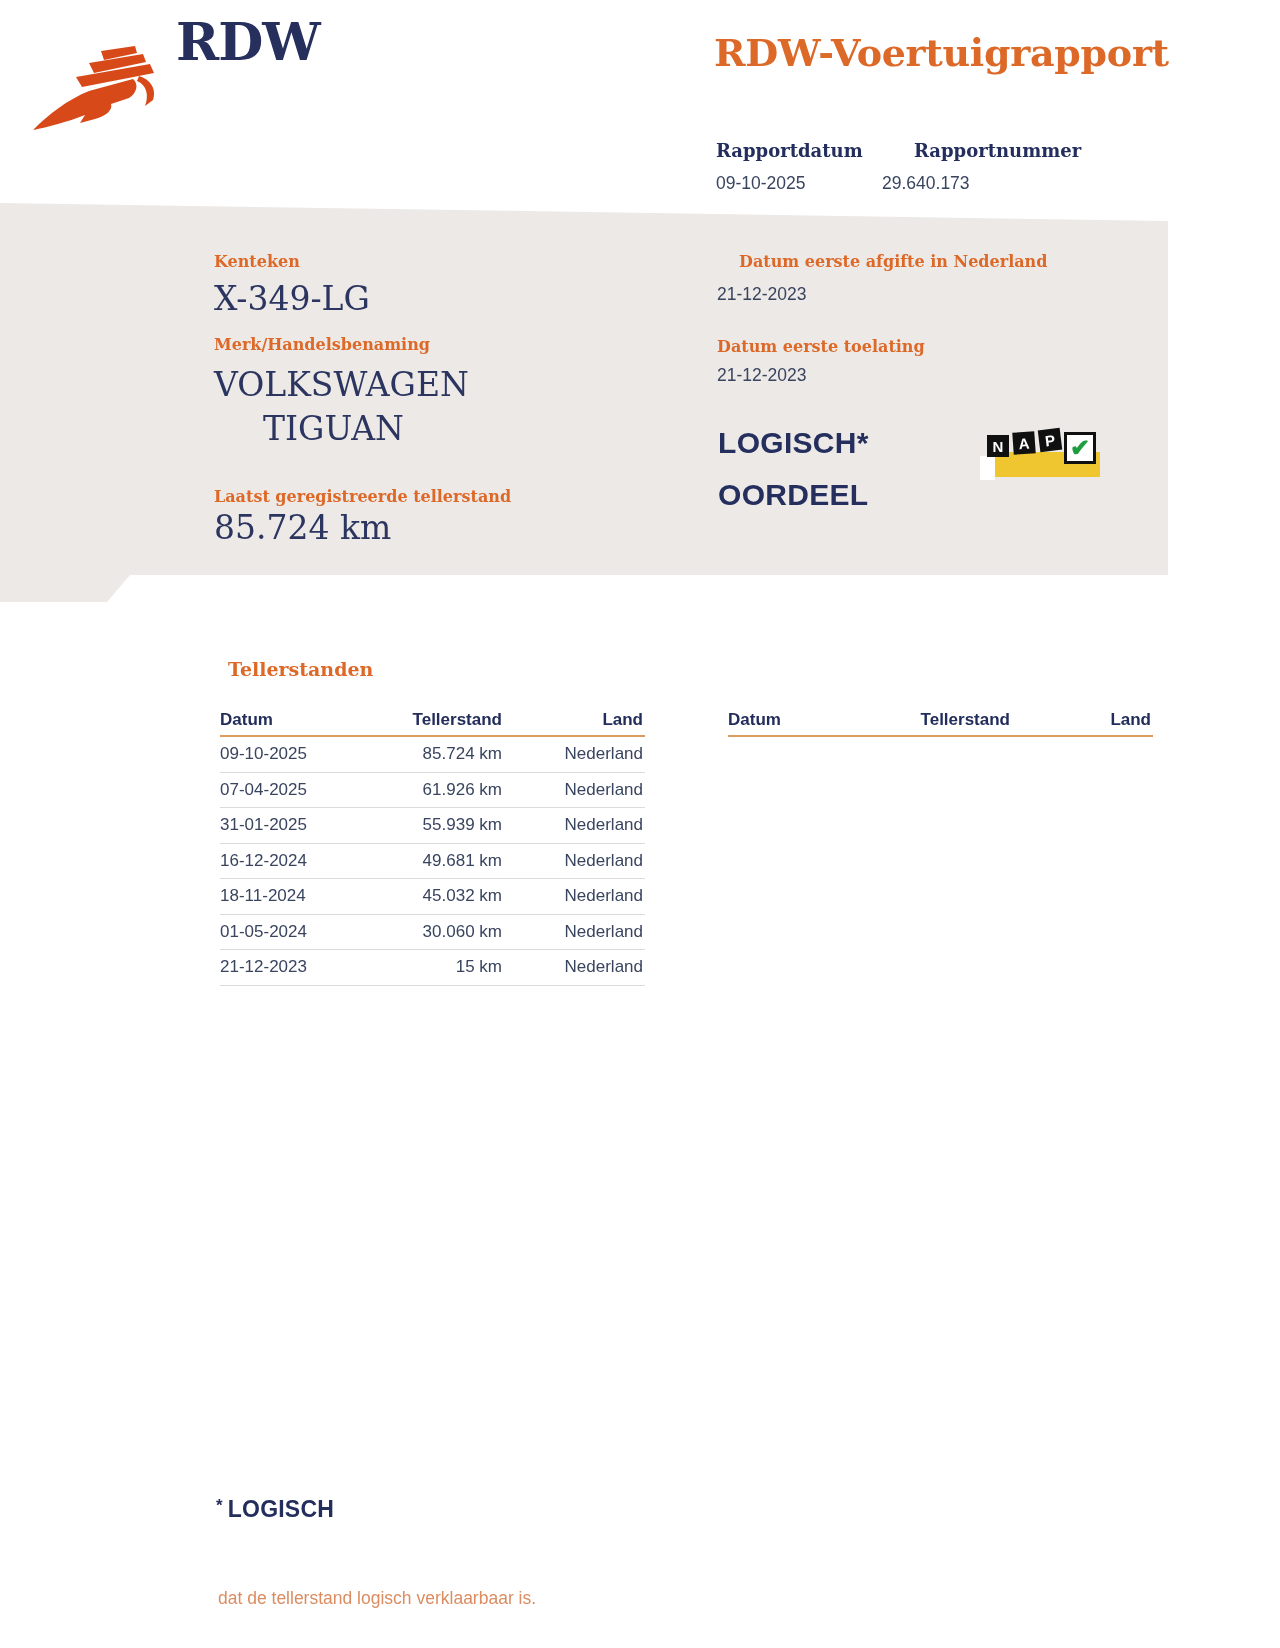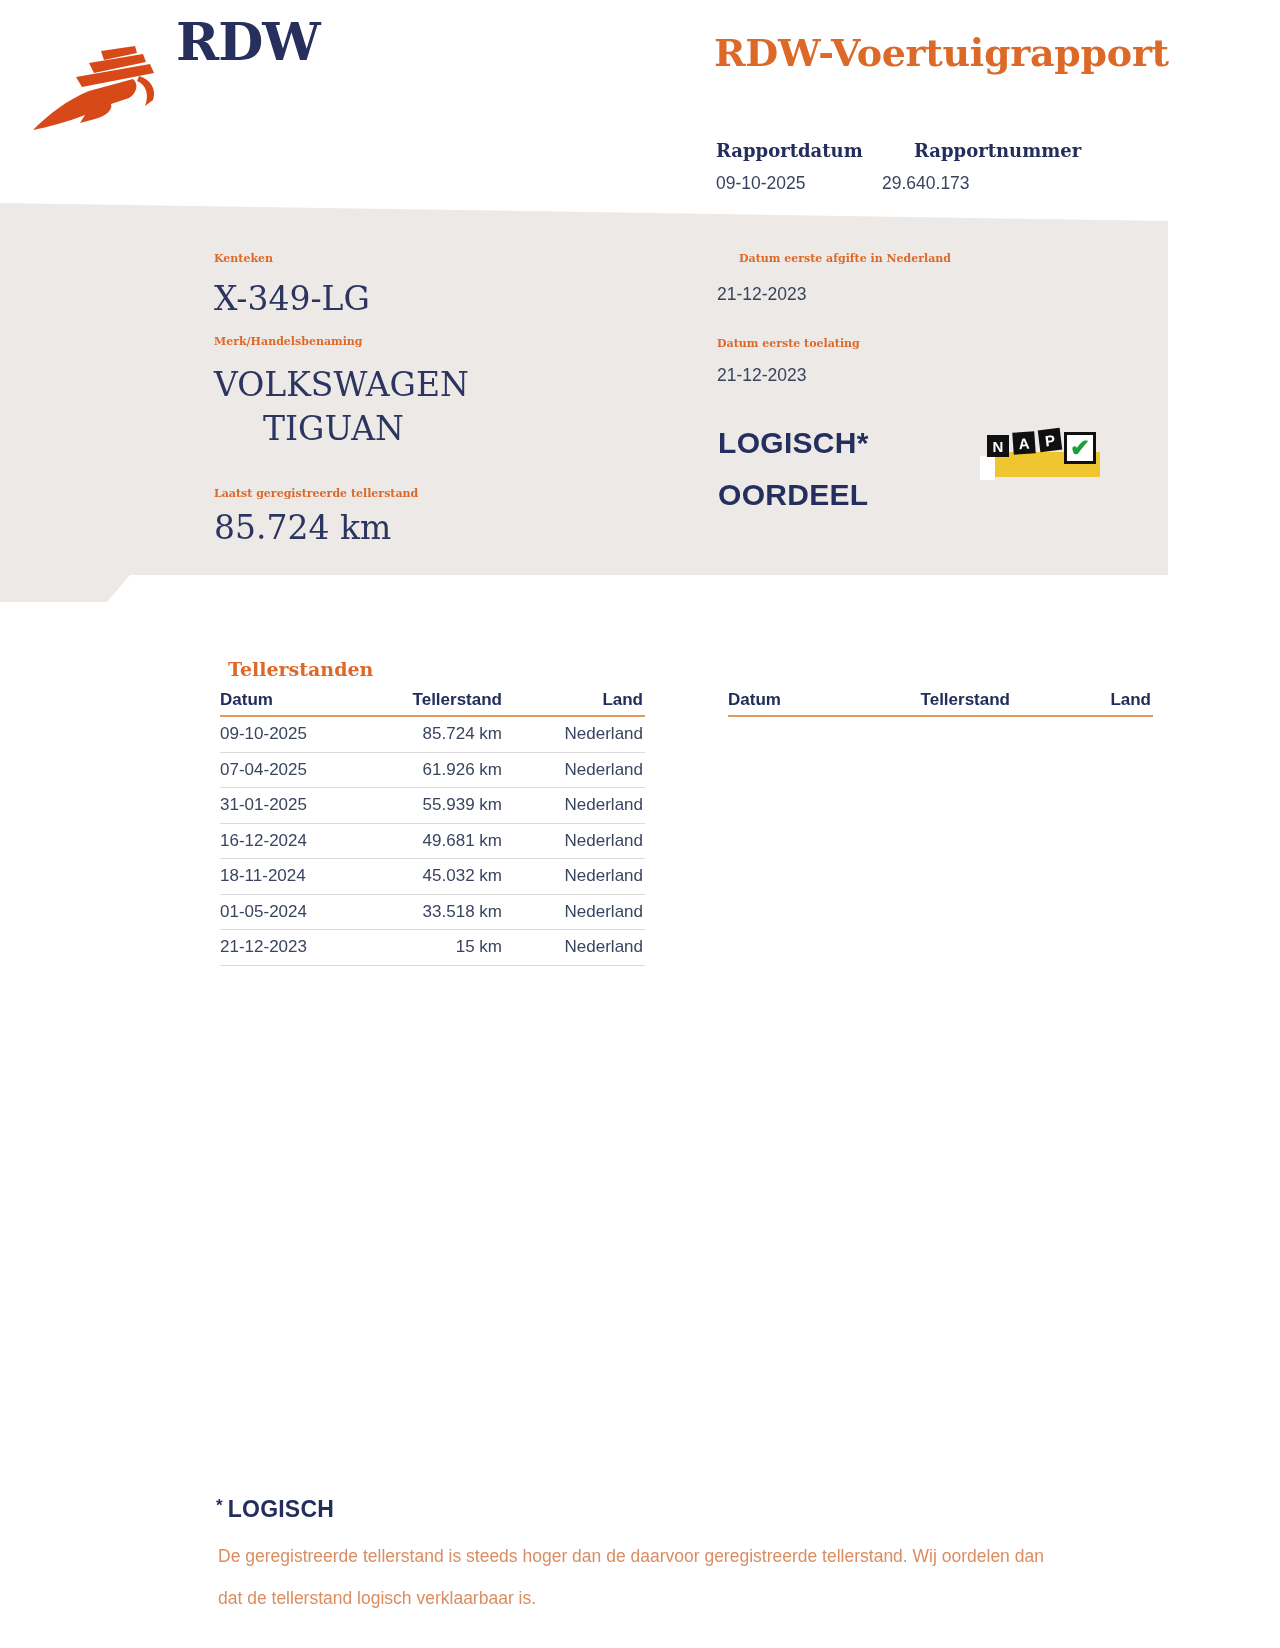--- a/index.html
+++ b/index.html
@@ -22,40 +22,40 @@
 
   .brand-word{font-family:"DejaVu Serif",serif;font-weight:600;font-size:52px;
               letter-spacing:-1px;color:#272F5D;line-height:1;}
   .doc-title{font-family:"DejaVu Serif",serif;font-weight:bold;font-size:38px;
              letter-spacing:-0.3px;color:var(--orange);line-height:1.1;text-align:center;}
   .hdr-label{font-family:"DejaVu Serif",serif;font-weight:bold;font-size:18px;color:var(--navy);}
   .hdr-value{font-size:17.5px;color:var(--navy-text);}
 
   .panel{background:var(--gray-panel);
          clip-path:polygon(0 0,1168px 18px,1168px 372px,130px 372px,107px 399px,0 399px);}
-  .o-label{font-family:"DejaVu Serif",serif;font-weight:bold;font-size:11px;color:var(--orange);}
+  .o-label{font-family:"DejaVu Serif",serif;font-weight:bold;font-size:16px;color:var(--orange);}
   .big-serif{font-family:"DejaVu Serif",serif;font-size:33px;color:var(--navy-serif);line-height:1;}
   .date-val{font-size:17.5px;color:var(--navy-text);}
   .oordeel{font-family:"Liberation Sans",sans-serif;font-weight:bold;font-size:30px;
            color:#252F5E;line-height:1;letter-spacing:0.3px;}
 
   
   .nap{width:125px;height:54px;}
   .nap .bar{position:absolute;left:13px;top:24px;width:107px;height:25px;background:var(--nap-yellow);}
   .nap .whitechip{position:absolute;left:0;top:28px;width:15px;height:24px;background:#fff;}
   .nap .sq{position:absolute;width:22px;height:22px;background:#101010;color:#fff;
            font-weight:bold;font-size:15px;display:flex;align-items:center;justify-content:center;
            font-family:"Liberation Sans",sans-serif;}
   .nap .check{position:absolute;width:26px;height:26px;background:#fff;border:3px solid #101010;
               display:flex;align-items:center;justify-content:center;color:var(--nap-green);
               font-size:24px;font-weight:bold;line-height:1;}
 
   
   .tbl-heading{font-family:"DejaVu Serif",serif;font-weight:bold;font-size:19px;color:var(--orange);}
-  .tbl{width:425px;}
+  .tbl{width:425px;margin-top:20px;}
   .thead{display:flex;border-bottom:2px solid var(--orange-line);padding-bottom:5px;
          font-weight:bold;font-size:17px;color:#222D5B;}
   .trow{display:flex;height:34.5px;align-items:center;border-bottom:1px solid var(--sep);
         font-size:17px;color:var(--navy-text);}
   .c0{width:140px;text-align:left;}
   .c1{width:142px;text-align:right;}
   .c2{width:143px;text-align:right;padding-right:2px;box-sizing:border-box;}
 
   .foot-title{font-weight:bold;font-size:23px;color:var(--navy);letter-spacing:0.2px;}
   .foot-star{font-size:17px;vertical-align:6px;margin-right:5px;}
@@ -144,21 +144,21 @@
           <span class="c1">49.681 km</span>
           <span class="c2">Nederland</span>
         </div>
         <div class="trow">
           <span class="c0">18-11-2024</span>
           <span class="c1">45.032 km</span>
           <span class="c2">Nederland</span>
         </div>
         <div class="trow">
           <span class="c0">01-05-2024</span>
-          <span class="c1">33.518 km</span>
+          <span class="c1">30.060 km</span>
           <span class="c2">Nederland</span>
         </div>
         <div class="trow">
           <span class="c0">21-12-2023</span>
           <span class="c1">15 km</span>
           <span class="c2">Nederland</span>
         </div>
       </div>
   </div>
 
@@ -166,16 +166,15 @@
     <div class="thead">
       <span class="c0">Datum</span>
       <span class="c1">Tellerstand</span>
       <span class="c2">Land</span>
     </div>
   </div>
 
   <div class="abs foot-title" style="left:216px;top:1496px;">
     <span class="foot-star">*</span><span>LOGISCH</span>
   </div>
-  <div class="abs foot-text" style="left:218px;top:1546px;">De geregistreerde tellerstand is steeds hoger dan de daarvoor geregistreerde tellerstand. Wij oordelen dan</div>
   <div class="abs foot-text" style="left:218px;top:1588px;">dat de tellerstand logisch verklaarbaar is.</div>
 
 </div>
 
 </body></html>

